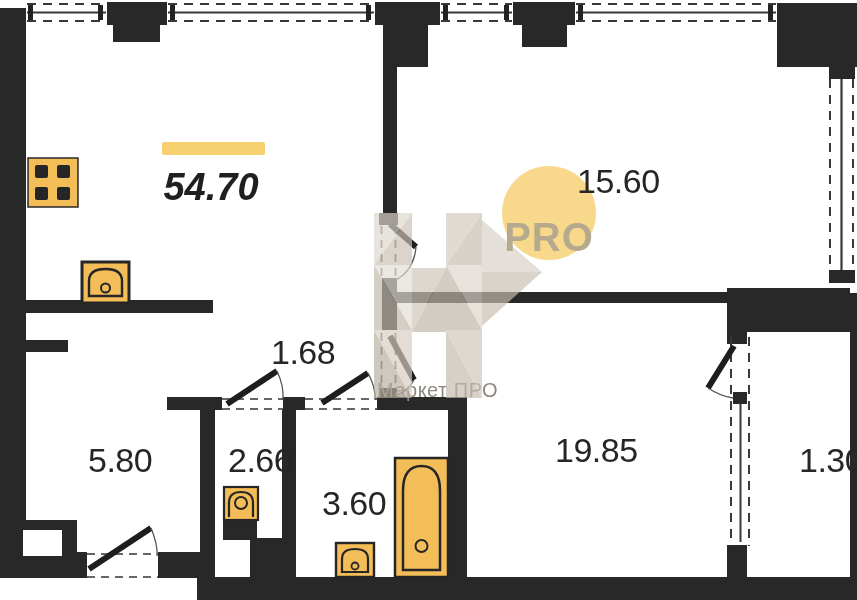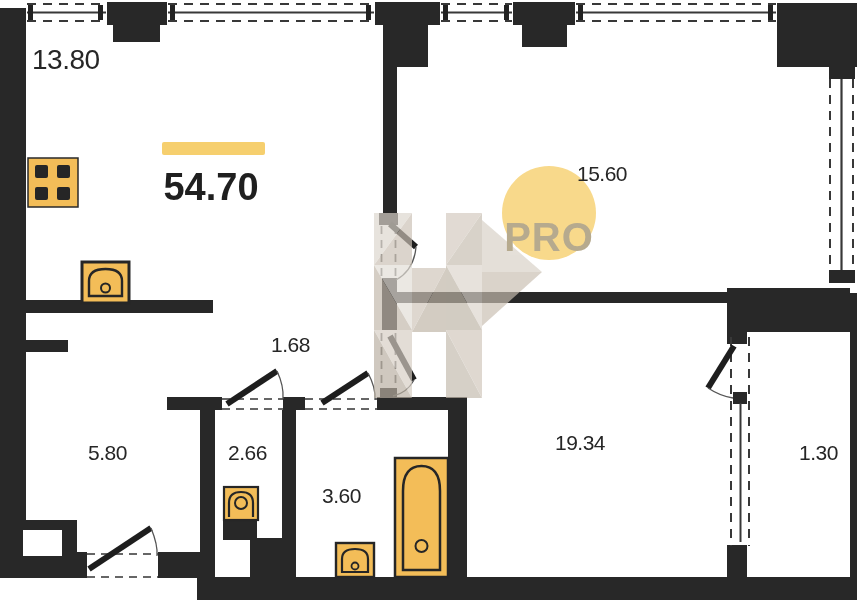--- a/index.html
+++ b/index.html
@@ -1,22 +1,22 @@
 <!DOCTYPE html>
 <html><head>
 <meta charset="utf-8">
 <style>
   html,body{margin:0;padding:0;background:#ffffff;}
   #stage{position:relative;width:857px;height:600px;background:#ffffff;overflow:hidden;
          font-family:"Liberation Sans","DejaVu Sans",sans-serif;}
   .wall{position:absolute;background:#282828;}
   .nich{position:absolute;background:#ffffff;}
-  .lbl{position:absolute;color:#262626;font-size:21px;letter-spacing:-0.5px;white-space:nowrap;}
+  .lbl{position:absolute;color:#262626;font-size:34px;letter-spacing:-0.5px;white-space:nowrap;}
   #total-num{position:absolute;left:152px;top:166px;width:118px;text-align:center;
-             font-size:38px;font-weight:700;color:#1f1f1f;letter-spacing:0px;}
+             font-size:38px;font-weight:700;color:#1f1f1f;letter-spacing:0px;font-style:italic;}
   #accent-bar{position:absolute;left:162px;top:142px;width:103px;height:13px;background:#f6cf6e;border-radius:2px;}
   #overlay-svg,#wm-svg{position:absolute;left:0;top:0;}
   #wm-text{position:absolute;left:377px;top:379px;font-size:20px;color:#8f8a80;letter-spacing:0.5px;white-space:nowrap;}
   #pro-badge{position:absolute;left:502px;top:166px;width:94px;height:94px;border-radius:50%;
              background:#f8d98b;display:flex;align-items:flex-end;justify-content:center;}
   #pro-badge .t{font-size:40px;font-weight:600;color:#b6aa8e;letter-spacing:1px;}
 </style>
 </head>
 <body>
 
@@ -167,20 +167,21 @@
       <circle cx="355" cy="566" r="3.5" fill="none" stroke="#262626" stroke-width="1.8"></circle>
     </g>
 
     <g>
       <rect x="395" y="458" width="53" height="119" fill="#f3bd58" stroke="#262626" stroke-width="2.5"></rect>
       <path d="M403,570 V491 Q403,466 421.5,466 Q440,466 440,491 V570 Z" fill="none" stroke="#262626" stroke-width="2.5"></path>
       <circle cx="421.5" cy="546" r="6" fill="none" stroke="#262626" stroke-width="2"></circle>
     </g>
   </svg>
 
+  <div id="wm-text">Маркет ПРО</div>
   <svg id="wm-svg" width="857" height="600" viewBox="0 0 857 600">
     <g opacity="0.68">
       <polygon points="374,213 412,213 374,265" fill="#ddd6cd"></polygon>
       <polygon points="412,213 412,265 374,265" fill="#cbc1b5"></polygon>
       <polygon points="374,265 412,265 412,330" fill="#e3ded6"></polygon>
       <polygon points="374,265 412,330 374,330" fill="#c2b8ab"></polygon>
       <polygon points="374,330 412,330 412,398" fill="#d6cec4"></polygon>
       <polygon points="374,330 412,398 374,398" fill="#b9afa1"></polygon>
       <polygon points="446,213 482,213 446,265" fill="#d3cabf"></polygon>
       <polygon points="482,213 482,265 446,265" fill="#c7bdb0"></polygon>
@@ -195,22 +196,21 @@
     </g>
   </svg>
 
   <div id="pro-badge">
     <span class="t">PRO</span>
   </div>
 
   <div id="accent-bar"></div>
   <div id="total-num">54.70</div>
 
-  <div class="lbl" style="left:32px;top:44px;font-size:28px">13.80</div>
   <div class="lbl" style="left:577px;top:162px">15.60</div>
   <div class="lbl" style="left:271px;top:333px">1.68</div>
   <div class="lbl" style="left:88px;top:441px">5.80</div>
   <div class="lbl" style="left:228px;top:441px">2.66</div>
   <div class="lbl" style="left:322px;top:484px">3.60</div>
-  <div class="lbl" style="left:555px;top:431px">19.34</div>
+  <div class="lbl" style="left:555px;top:431px">19.85</div>
   <div class="lbl" style="left:799px;top:441px">1.30</div>
 
 </div>
 
 </body></html>

